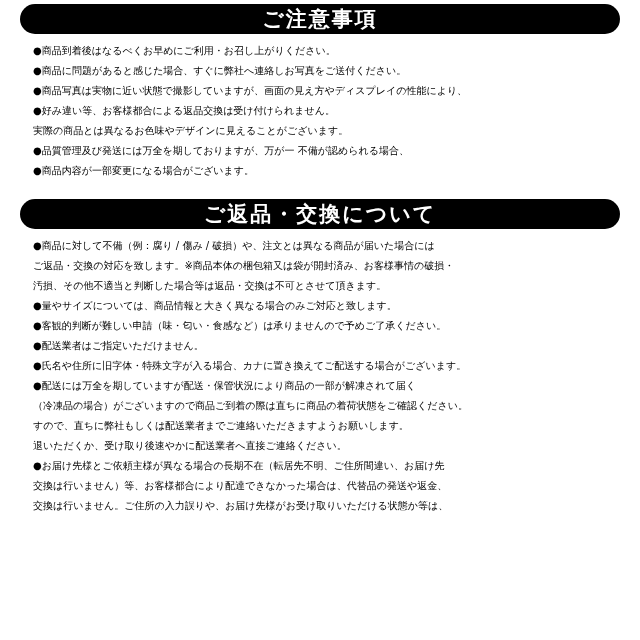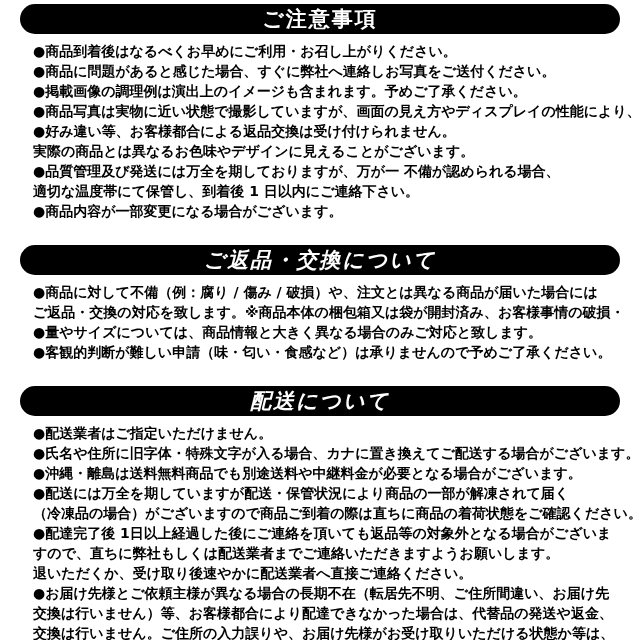--- a/index.html
+++ b/index.html
@@ -22,72 +22,68 @@
     color: #ffffff;
     border-radius: 15px;
     height: 30px;
     line-height: 30px;
     text-align: center;
     font-size: 21px;
     font-weight: bold;
     letter-spacing: 2px;
     margin: 0 0 7px 0;
   }
-  .section + .section .bar { margin-top: 24px; font-style: italic; }
+  .section + .section .bar { margin-top: 18px; }
   .lines {
     margin: 0 0 0 13px;
     color: #000000;
   }
   .line {
-    font-size: 14px;
-    font-weight: bold;
+    font-size: 10px;
+    font-weight: normal;
     line-height: 20px;
     white-space: nowrap;
     letter-spacing: 0px;
   }
 </style>
 </head>
 <body>
 
 <div class="page">
 
   <section class="section">
     <h2 class="bar">ご注意事項</h2>
     <div class="lines">
         <div class="line">●商品到着後はなるべくお早めにご利用・お召し上がりください。</div>
         <div class="line">●商品に問題があると感じた場合、すぐに弊社へ連絡しお写真をご送付ください。</div>
-        <div class="line">●掲載画像の調理例は演出上のイメージも含まれます。予めご了承ください。</div>
         <div class="line">●商品写真は実物に近い状態で撮影していますが、画面の見え方やディスプレイの性能により、</div>
         <div class="line">●好み違い等、お客様都合による返品交換は受け付けられません。</div>
         <div class="line">実際の商品とは異なるお色味やデザインに見えることがございます。</div>
         <div class="line">●品質管理及び発送には万全を期しておりますが、万が一 不備が認められる場合、</div>
-        <div class="line">適切な温度帯にて保管し、到着後 1 日以内にご連絡下さい。</div>
         <div class="line">●商品内容が一部変更になる場合がございます。</div>
       </div>
   </section>
 
   <section class="section">
     <h2 class="bar">ご返品・交換について</h2>
     <div class="lines">
         <div class="line">●商品に対して不備（例：腐り / 傷み / 破損）や、注文とは異なる商品が届いた場合には</div>
         <div class="line">ご返品・交換の対応を致します。※商品本体の梱包箱又は袋が開封済み、お客様事情の破損・</div>
+        <div class="line">汚損、その他不適当と判断した場合等は返品・交換は不可とさせて頂きます。</div>
         <div class="line">●量やサイズについては、商品情報と大きく異なる場合のみご対応と致します。</div>
         <div class="line">●客観的判断が難しい申請（味・匂い・食感など）は承りませんので予めご了承ください。</div>
       </div>
   </section>
 
   <section class="section">
-    <h2 class="bar">配送について</h2>
     <div class="lines">
         <div class="line">●配送業者はご指定いただけません。</div>
         <div class="line">●氏名や住所に旧字体・特殊文字が入る場合、カナに置き換えてご配送する場合がございます。</div>
-        <div class="line">●沖縄・離島は送料無料商品でも別途送料や中継料金が必要となる場合がございます。</div>
         <div class="line">●配送には万全を期していますが配送・保管状況により商品の一部が解凍されて届く</div>
         <div class="line">（冷凍品の場合）がございますので商品ご到着の際は直ちに商品の着荷状態をご確認ください。</div>
-        <div class="line">●配達完了後 1日以上経過した後にご連絡を頂いても返品等の対象外となる場合がございま</div>
         <div class="line">すので、直ちに弊社もしくは配送業者までご連絡いただきますようお願いします。</div>
         <div class="line">退いただくか、受け取り後速やかに配送業者へ直接ご連絡ください。</div>
         <div class="line">●お届け先様とご依頼主様が異なる場合の長期不在（転居先不明、ご住所間違い、お届け先</div>
         <div class="line">交換は行いません）等、お客様都合により配達できなかった場合は、代替品の発送や返金、</div>
         <div class="line">交換は行いません。ご住所の入力誤りや、お届け先様がお受け取りいただける状態か等は、</div>
       </div>
   </section>
 
 </div>
 

